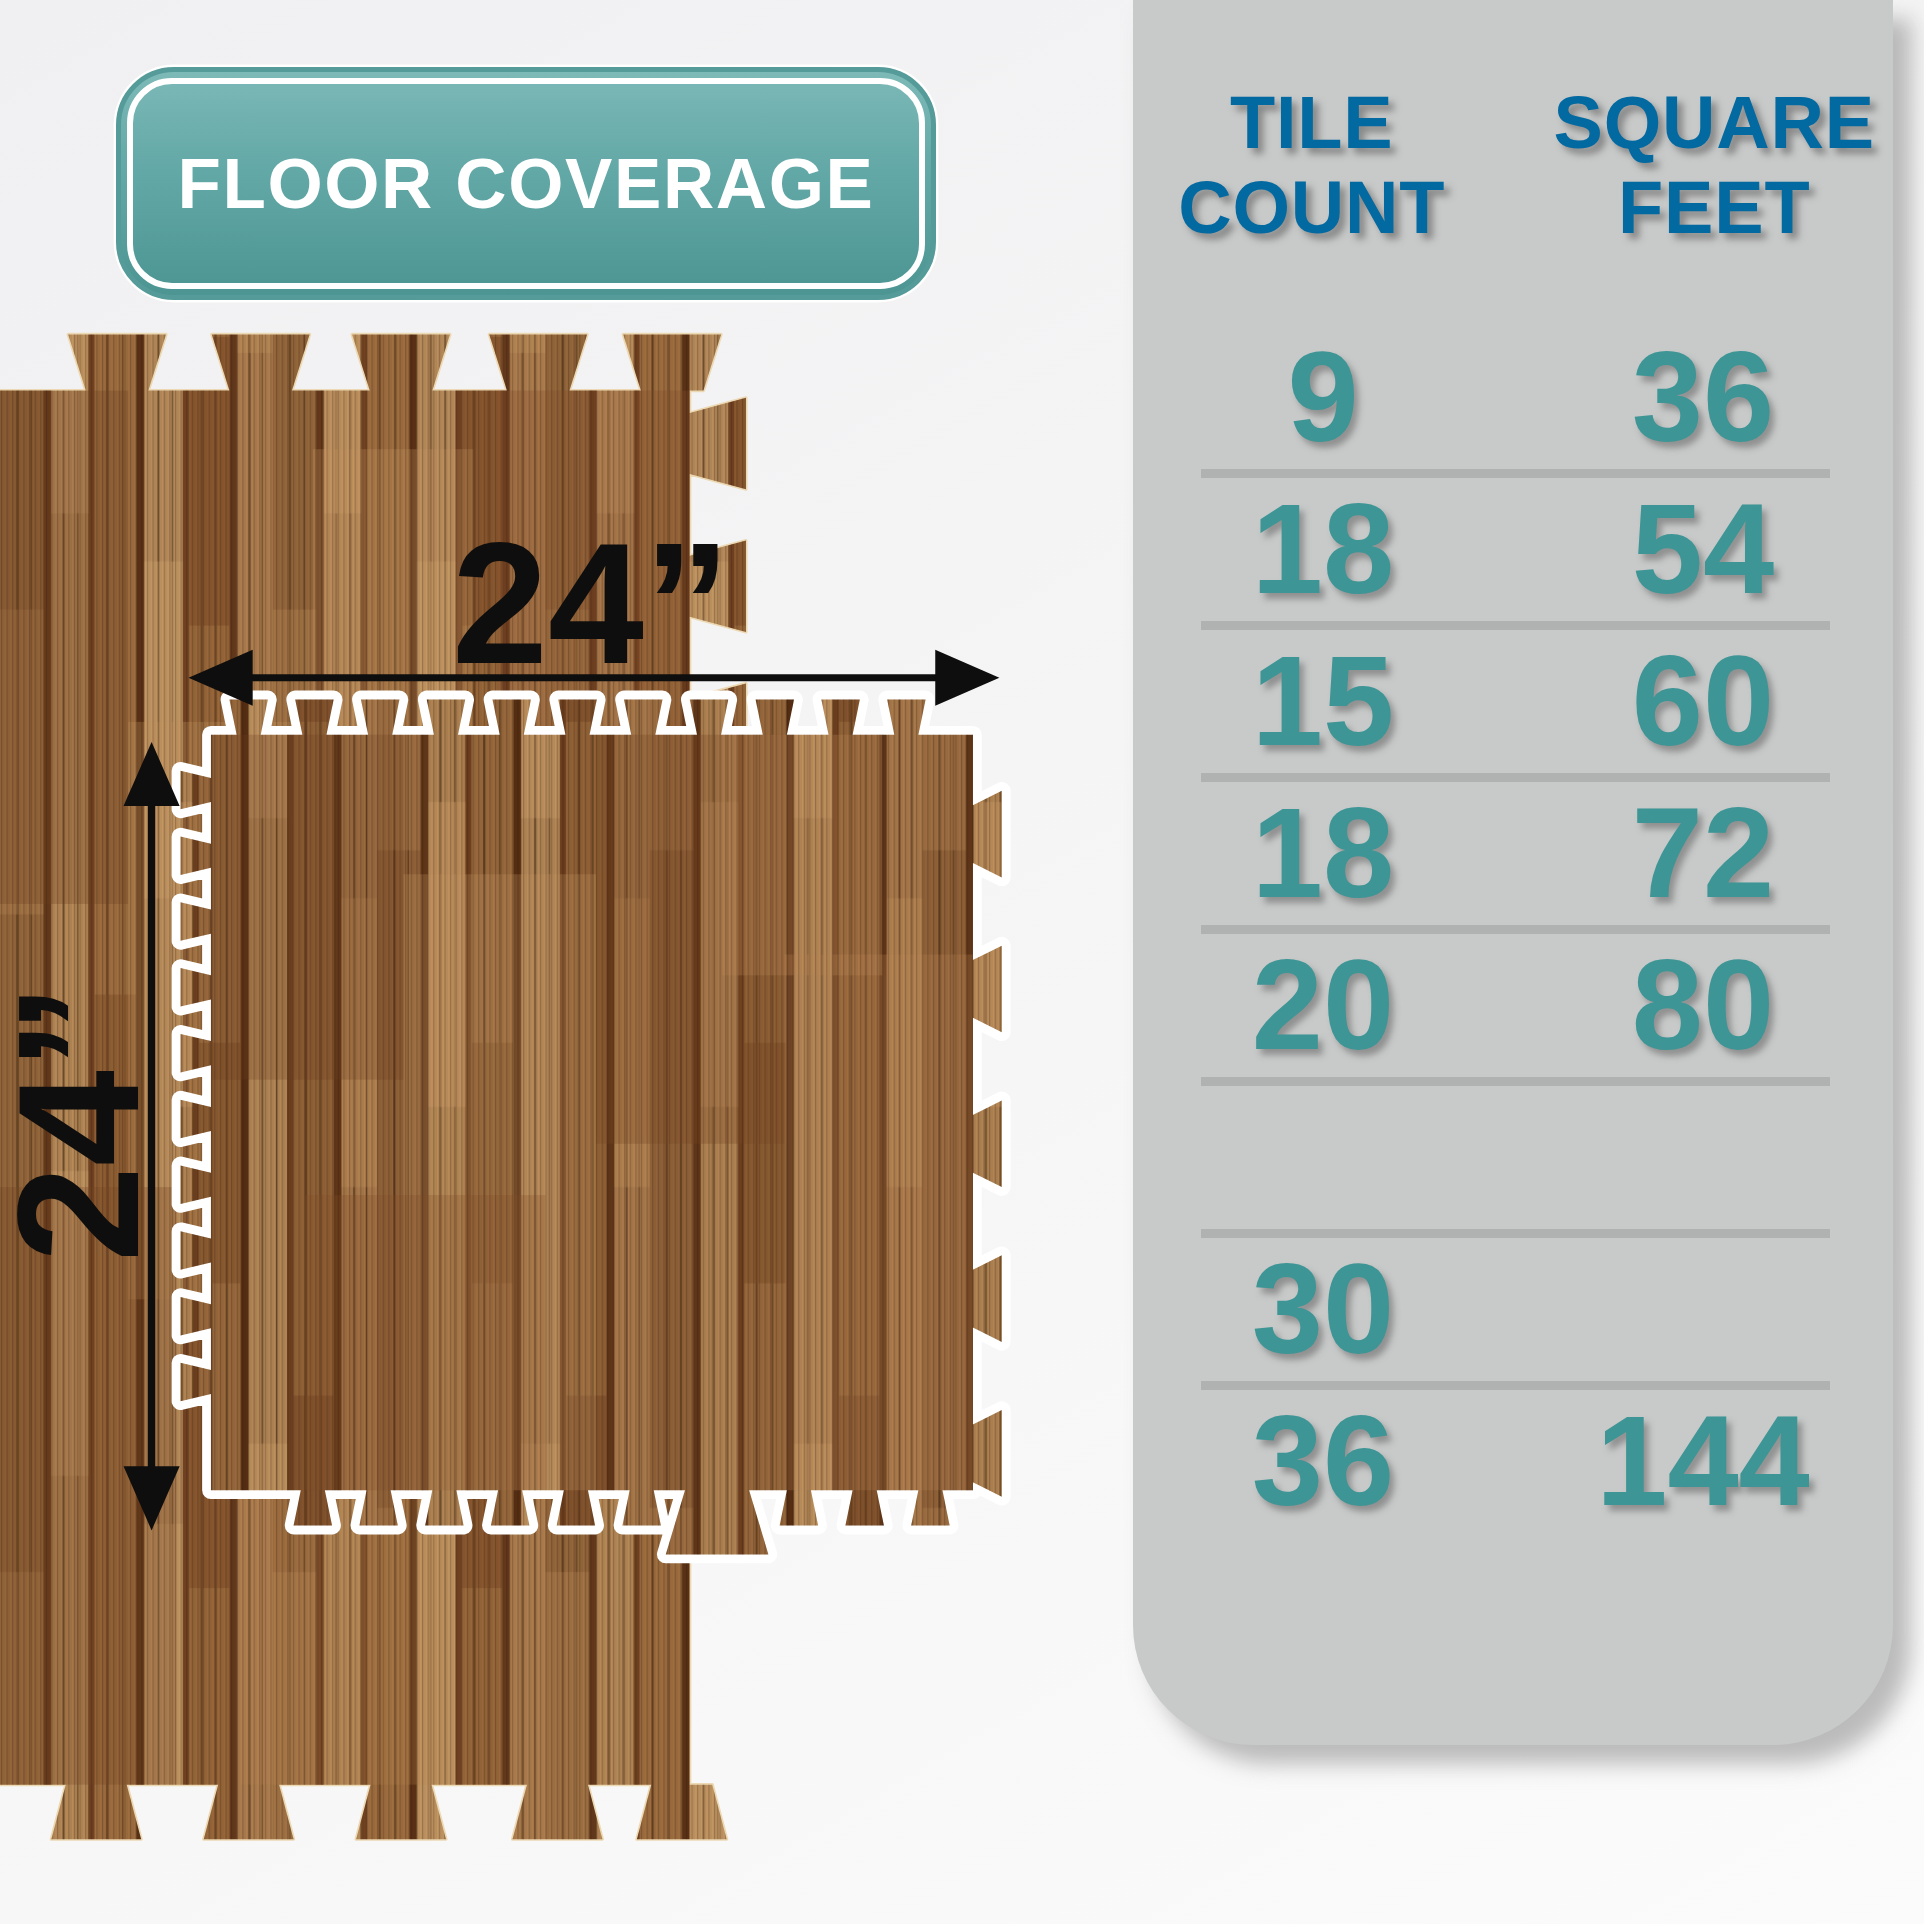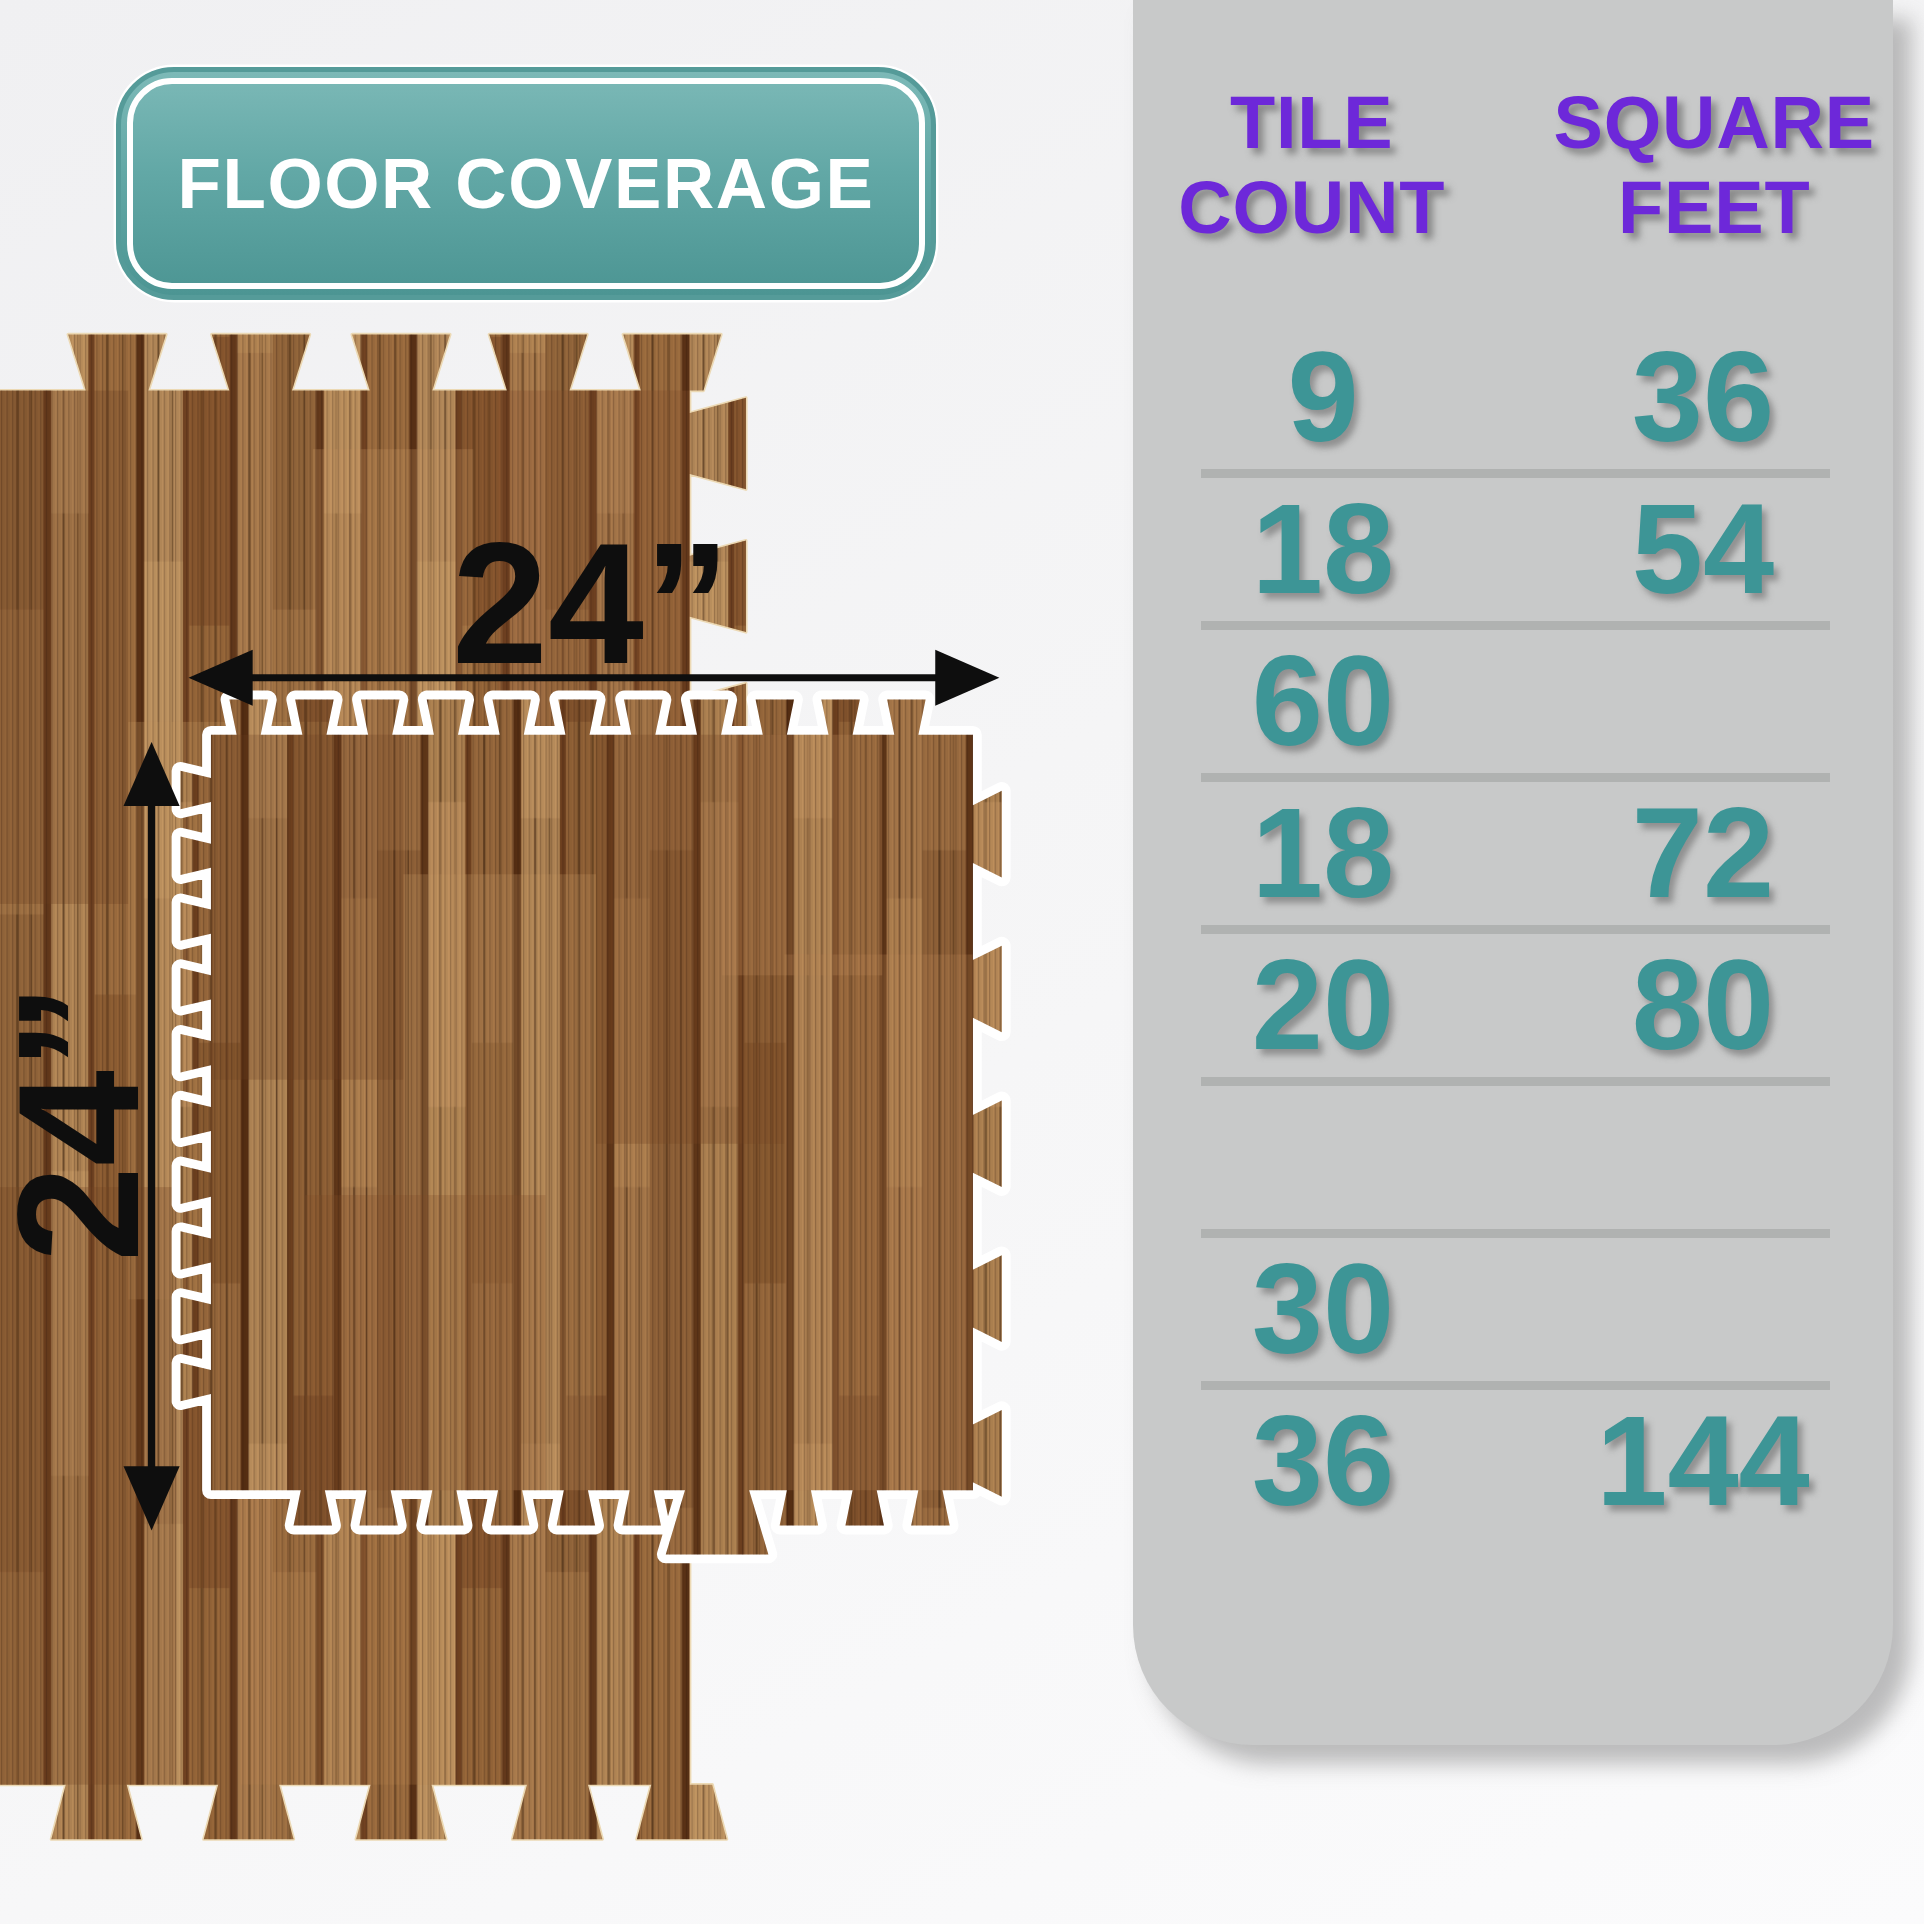--- a/index.html
+++ b/index.html
@@ -28,21 +28,21 @@
   
   .panel{
     position:absolute;left:1133px;top:0;width:760px;height:1745px;
     background:#c8c9c9;
     border-radius:0 0 120px 120px;
     box-shadow:17.6px 19px 21px rgba(125,125,125,.5);
   }
   .t-head{
     position:absolute;top:80px;left:0;right:0;
     display:grid;grid-template-columns:1fr 1fr;text-align:center;
-    color:#6d28d9;font-weight:bold;font-size:74px;line-height:85px;
+    color:#0369a1;font-weight:bold;font-size:74px;line-height:85px;
     letter-spacing:0.8px;
     text-shadow:5.6px 6.4px 7.2px rgba(92,92,92,.6);
     gap:45px;
   }
   .t-body{position:absolute;top:321px;left:0;right:0;}
   .t-row{position:relative;height:152px;display:grid;grid-template-columns:1fr 1fr;}
   .t-row:not(:first-child)::before{
     content:"";position:absolute;top:-4px;left:68px;right:63px;height:8.8px;
     background:#b0b2b1;
   }
@@ -201,20 +201,21 @@
     <div class="t-body">
       <div class="t-row">
         <div class="t-cell">9</div>
         <div class="t-cell">36</div>
       </div>
       <div class="t-row">
         <div class="t-cell">18</div>
         <div class="t-cell">54</div>
       </div>
       <div class="t-row">
+        <div class="t-cell">15</div>
         <div class="t-cell">60</div>
       </div>
       <div class="t-row">
         <div class="t-cell">18</div>
         <div class="t-cell">72</div>
       </div>
       <div class="t-row">
         <div class="t-cell">20</div>
         <div class="t-cell">80</div>
       </div>

